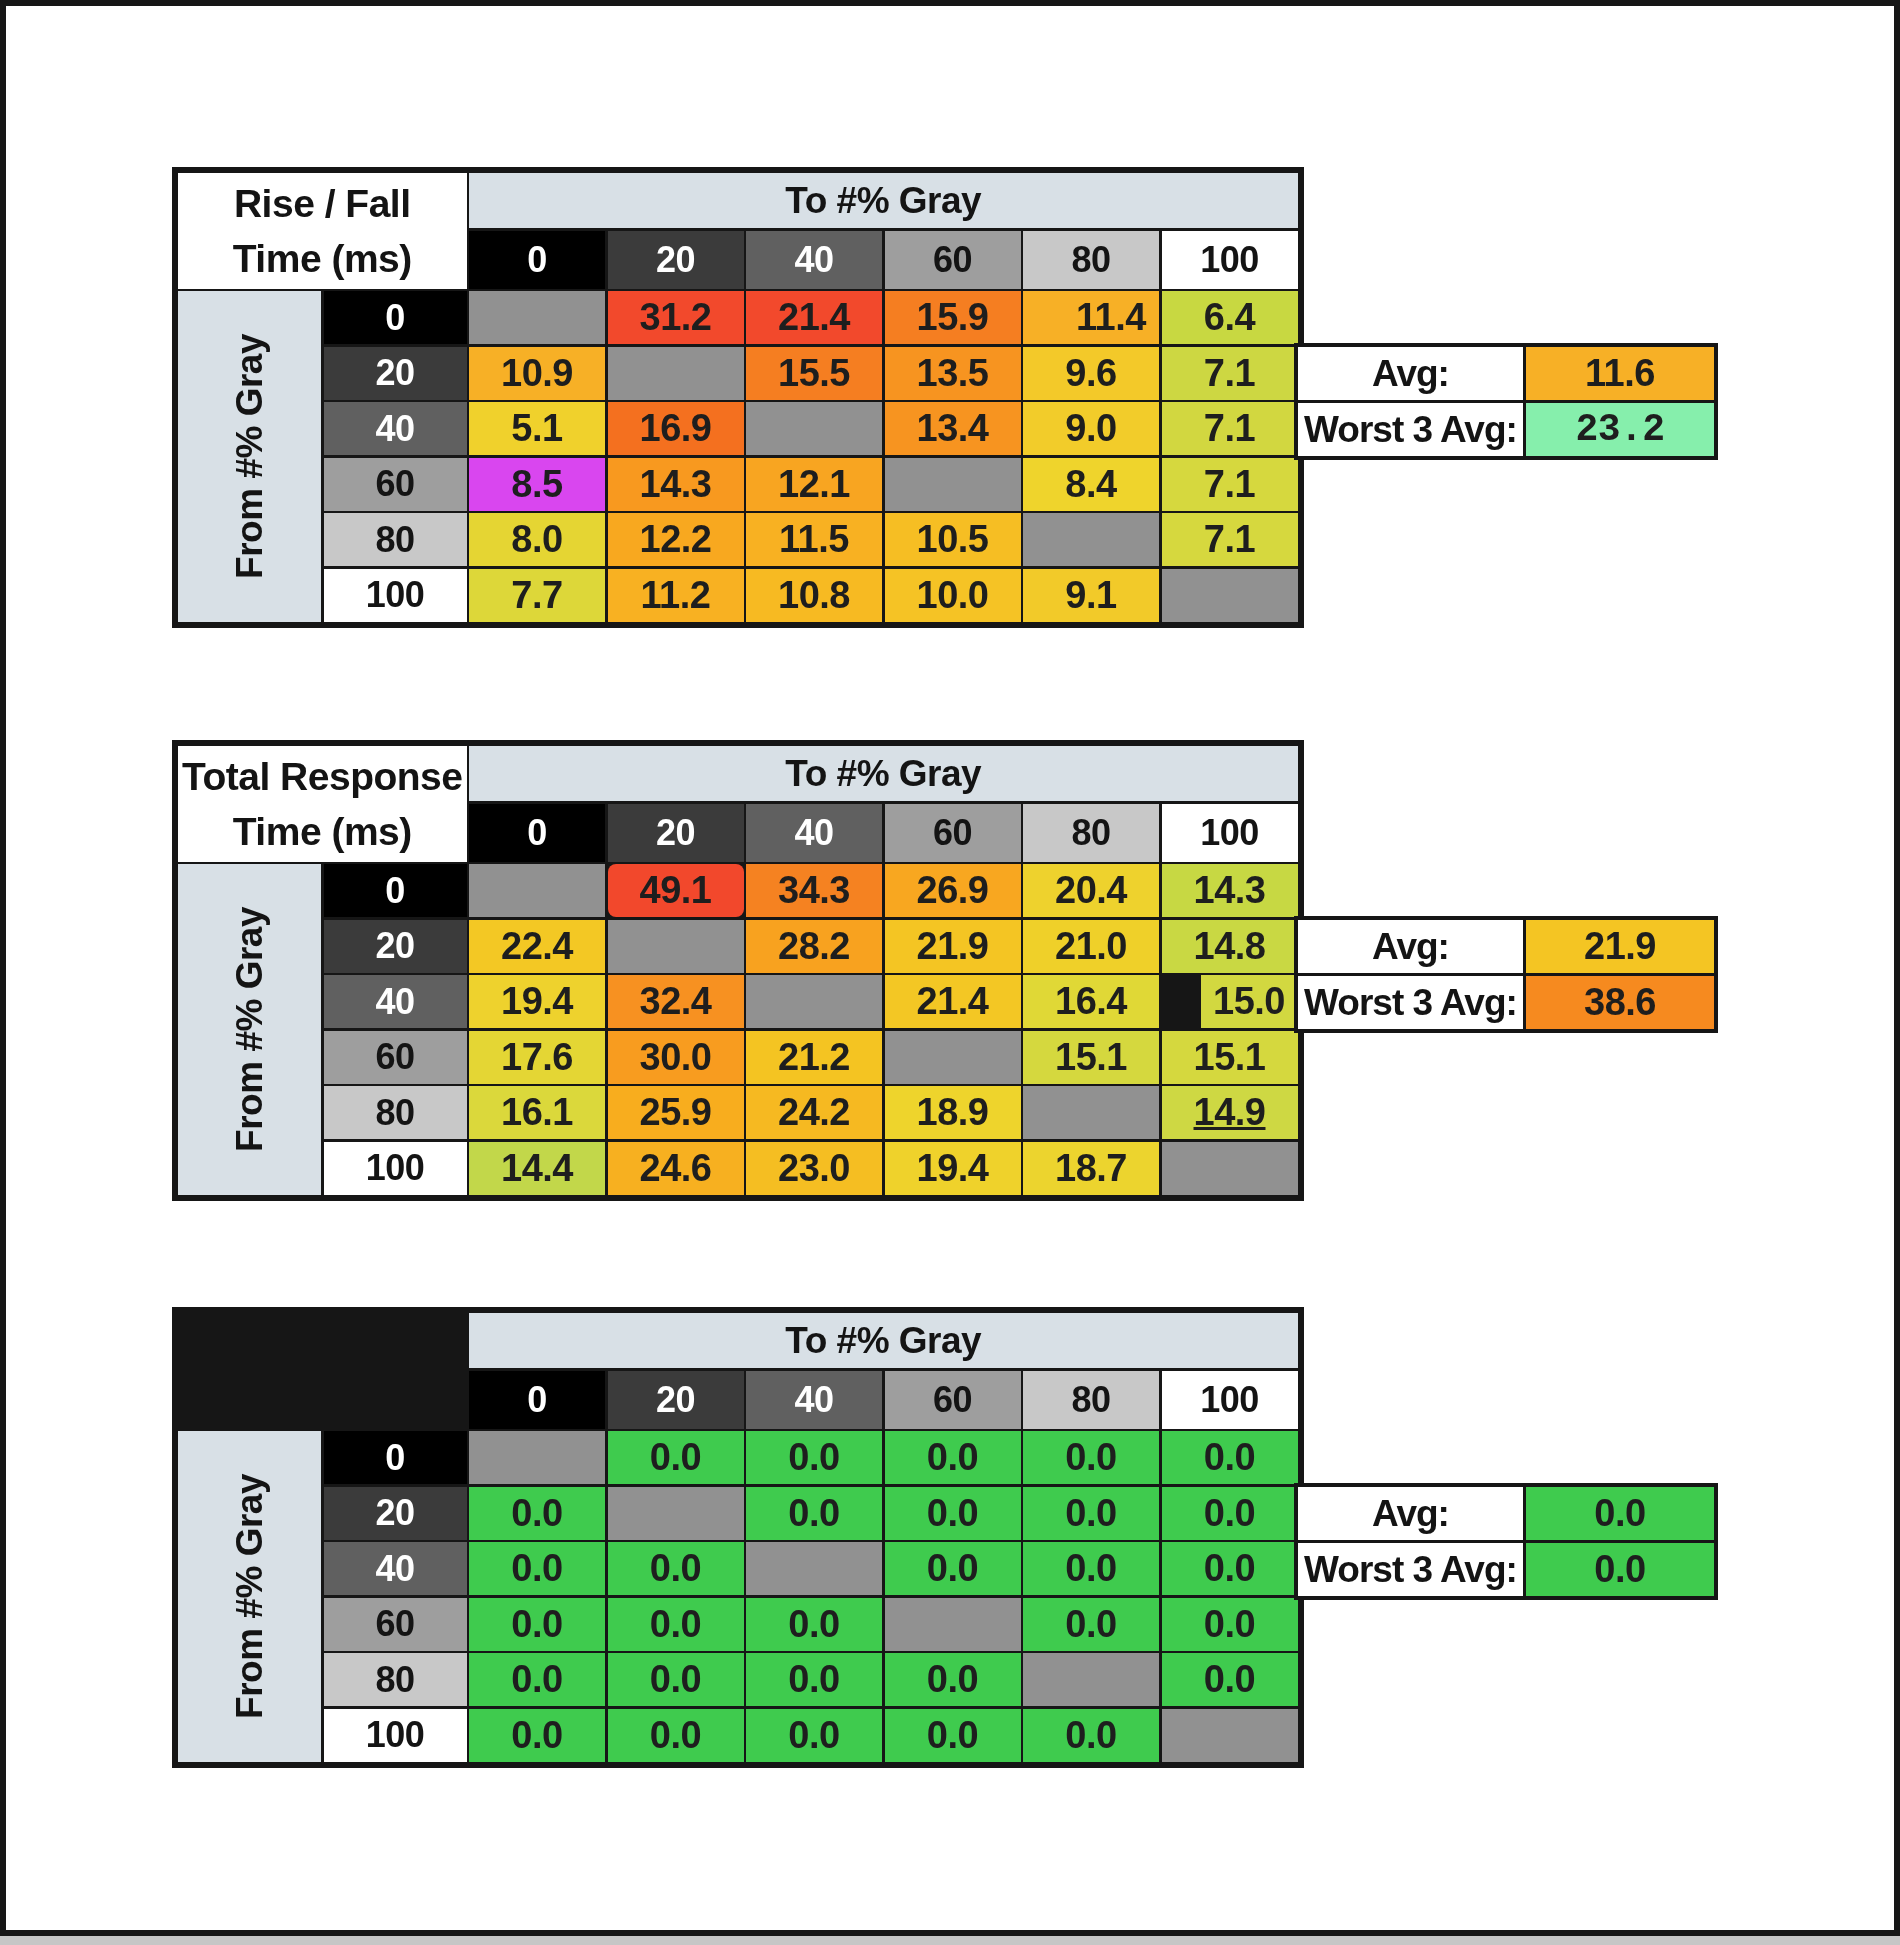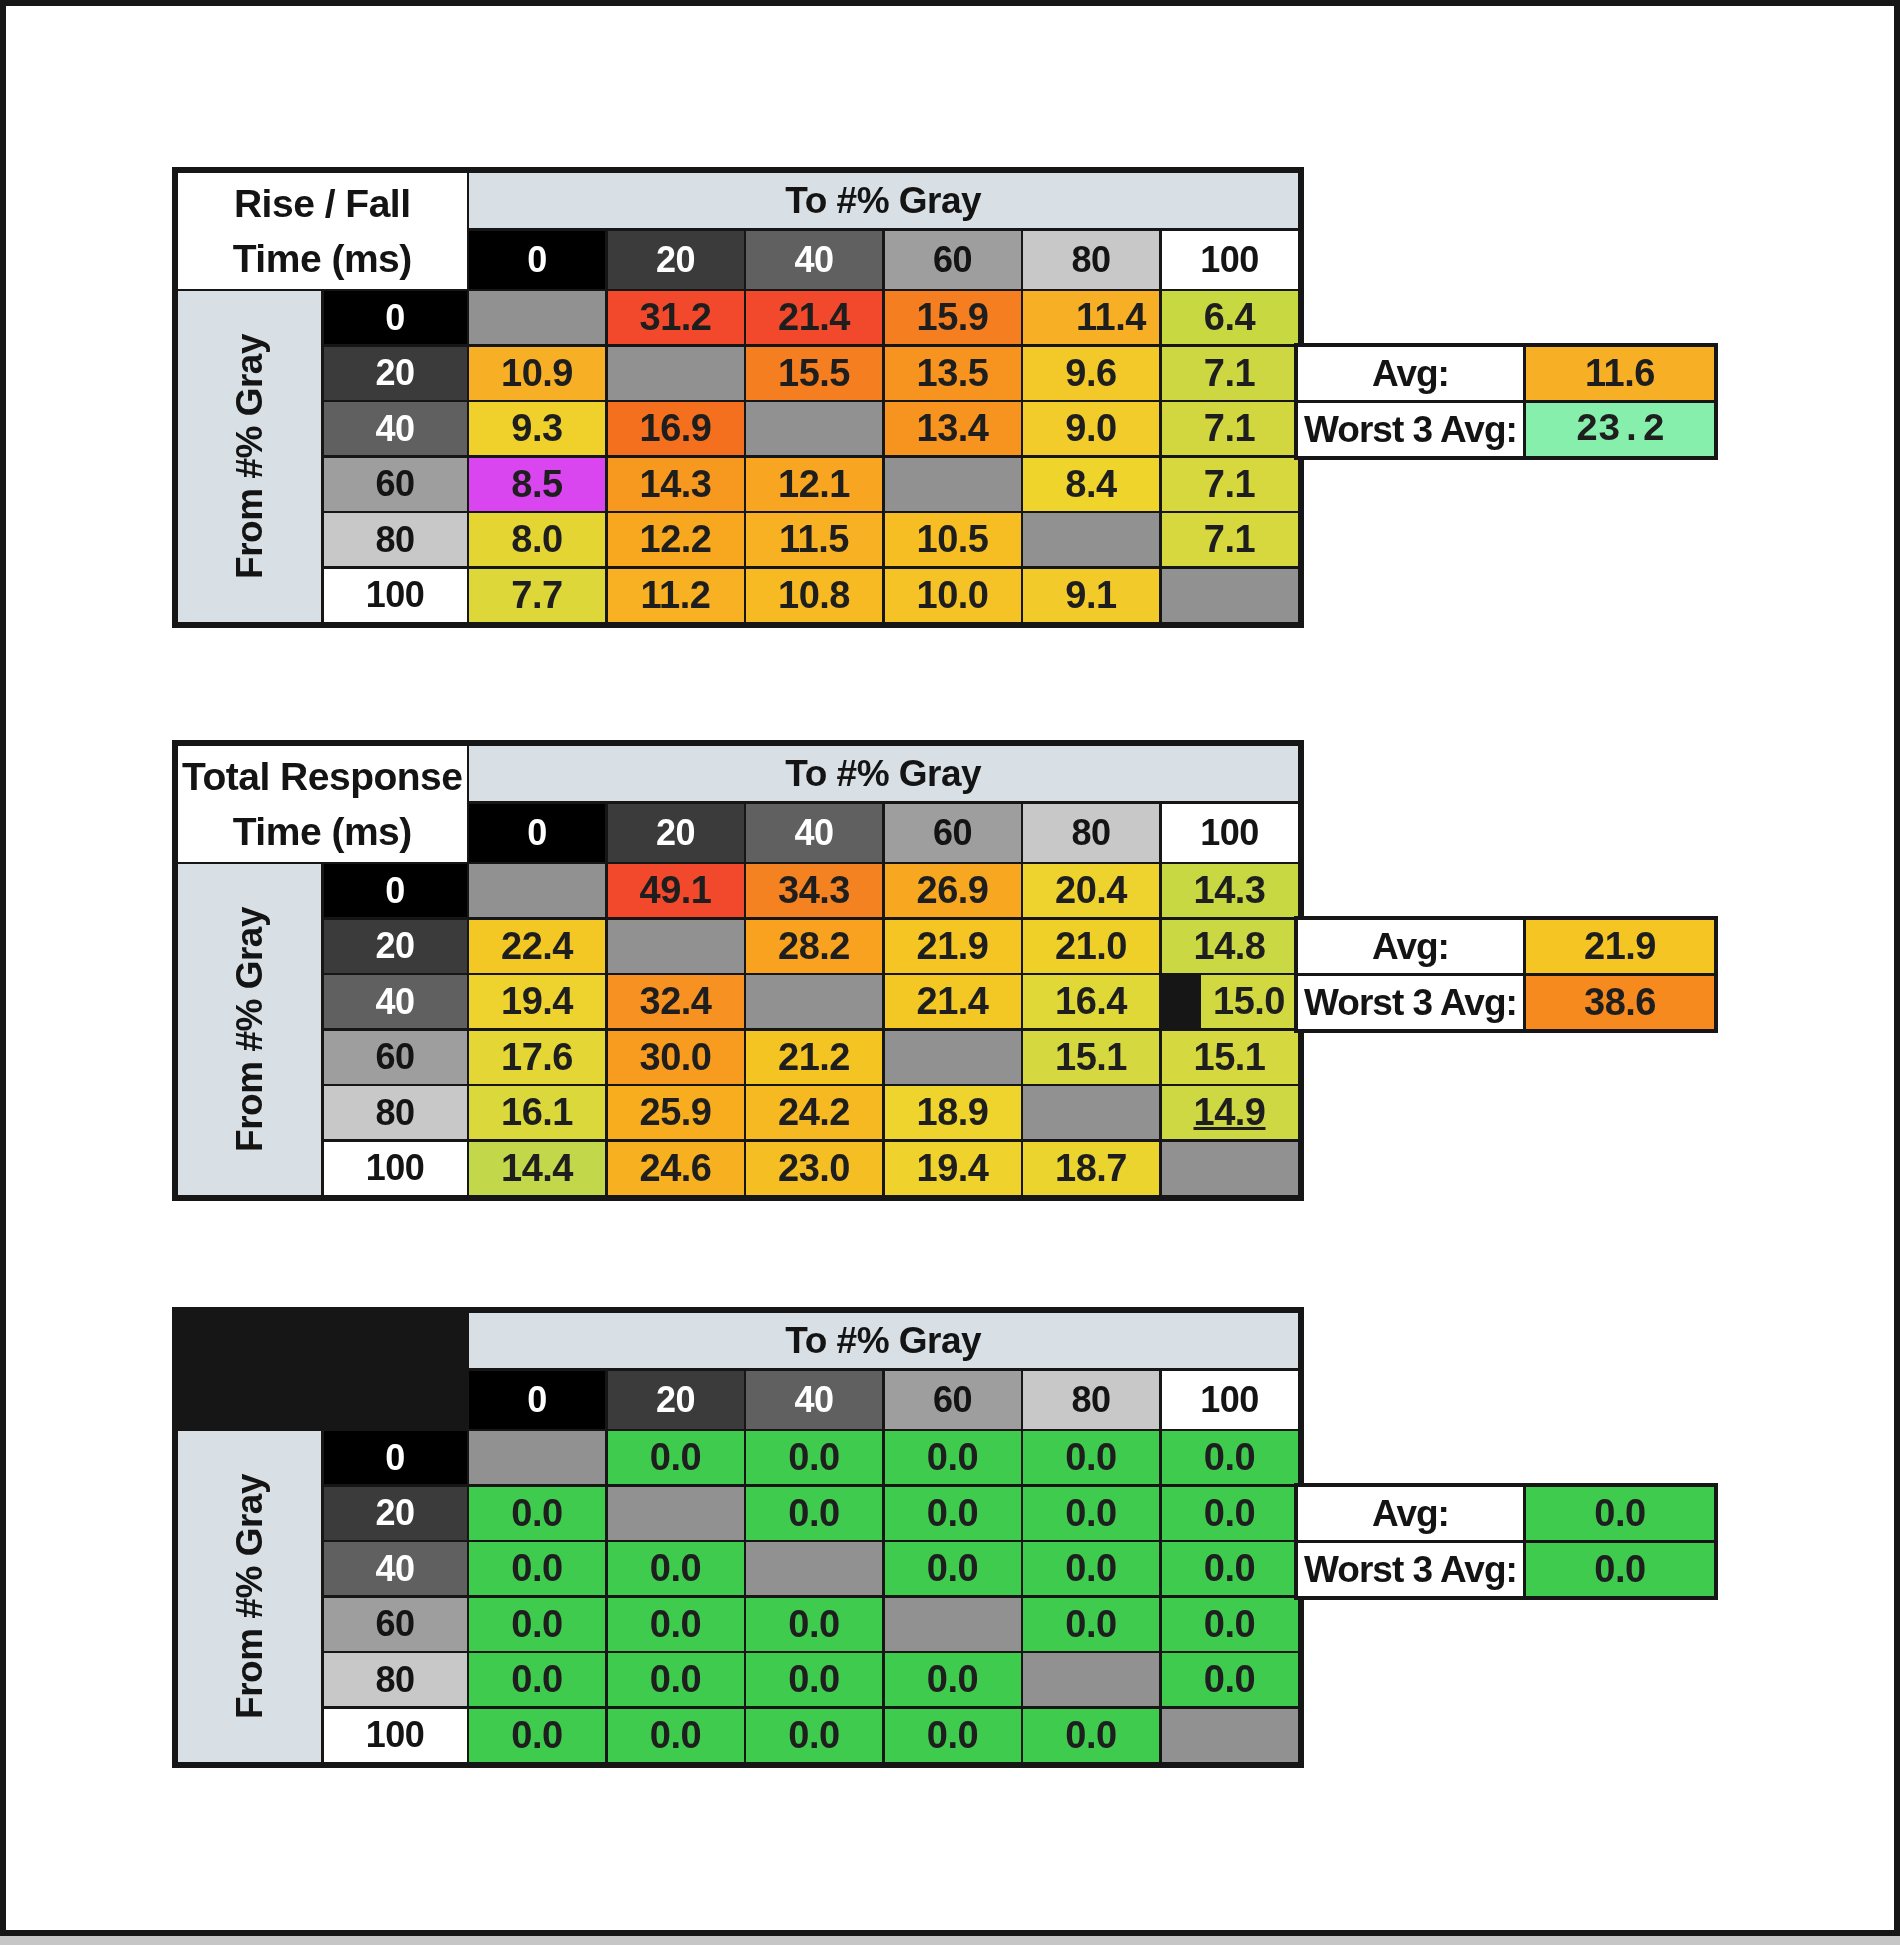--- a/index.html
+++ b/index.html
@@ -101,21 +101,21 @@
     <div class="cell num" style="grid-area: 3 / 5; background: rgb(242, 73, 44);">21.4</div>
     <div class="cell num" style="grid-area: 3 / 6; background: rgb(245, 126, 33);">15.9</div>
     <div class="cell num" style="grid-area: 3 / 7; background: rgb(247, 176, 38); padding-left: 40px;">11.4</div>
     <div class="cell num" style="grid-area: 3 / 8; background: rgb(200, 216, 65);">6.4</div>
     <div class="cell num" style="grid-area: 4 / 3; background: rgb(247, 176, 38);">10.9</div>
     <div class="cell" style="grid-area: 4 / 4; background: var(--diag);"></div>
     <div class="cell num" style="grid-area: 4 / 5; background: rgb(245, 126, 33);">15.5</div>
     <div class="cell num" style="grid-area: 4 / 6; background: rgb(247, 148, 32);">13.5</div>
     <div class="cell num" style="grid-area: 4 / 7; background: rgb(243, 201, 41);">9.6</div>
     <div class="cell num" style="grid-area: 4 / 8; background: rgb(205, 215, 66);">7.1</div>
-    <div class="cell num" style="grid-area: 5 / 3; background: rgb(240, 209, 44);">9.3</div>
+    <div class="cell num" style="grid-area: 5 / 3; background: rgb(240, 209, 44);">5.1</div>
     <div class="cell num" style="grid-area: 5 / 4; background: rgb(244, 112, 31);">16.9</div>
     <div class="cell" style="grid-area: 5 / 5; background: var(--diag);"></div>
     <div class="cell num" style="grid-area: 5 / 6; background: rgb(247, 148, 32);">13.4</div>
     <div class="cell num" style="grid-area: 5 / 7; background: rgb(242, 204, 42);">9.0</div>
     <div class="cell num" style="grid-area: 5 / 8; background: rgb(210, 215, 64);">7.1</div>
     <div class="cell num" style="grid-area: 6 / 3; background: #d946ef;">8.5</div>
     <div class="cell num" style="grid-area: 6 / 4; background: rgb(248, 153, 31);">14.3</div>
     <div class="cell num" style="grid-area: 6 / 5; background: rgb(248, 165, 33);">12.1</div>
     <div class="cell" style="grid-area: 6 / 6; background: var(--diag);"></div>
     <div class="cell num" style="grid-area: 6 / 7; background: rgb(239, 212, 44);">8.4</div>
@@ -155,21 +155,21 @@
     <div class="cell swatch" style="grid-area: 2 / 6; background: rgb(158, 158, 158); color: rgb(20, 20, 20);">60</div>
     <div class="cell swatch" style="grid-area: 2 / 7; background: rgb(200, 200, 200); color: rgb(20, 20, 20);">80</div>
     <div class="cell swatch" style="grid-area: 2 / 8; background: rgb(255, 255, 255); color: rgb(20, 20, 20);">100</div>
     <div class="cell swatch" style="grid-area: 3 / 2; background: rgb(0, 0, 0); color: rgb(255, 255, 255);">0</div>
     <div class="cell swatch" style="grid-area: 4 / 2; background: rgb(59, 59, 59); color: rgb(255, 255, 255);">20</div>
     <div class="cell swatch" style="grid-area: 5 / 2; background: rgb(96, 96, 96); color: rgb(255, 255, 255);">40</div>
     <div class="cell swatch" style="grid-area: 6 / 2; background: rgb(158, 158, 158); color: rgb(20, 20, 20);">60</div>
     <div class="cell swatch" style="grid-area: 7 / 2; background: rgb(200, 200, 200); color: rgb(20, 20, 20);">80</div>
     <div class="cell swatch" style="grid-area: 8 / 2; background: rgb(255, 255, 255); color: rgb(20, 20, 20);">100</div>
     <div class="cell" style="grid-area: 3 / 3; background: var(--diag);"></div>
-    <div class="cell num" style="grid-area: 3 / 4; background: rgb(242, 72, 44);">49.1</div>
+    <div class="cell num" style="grid-area: 3 / 4; background: rgb(242, 72, 44); border-radius: 8px;">49.1</div>
     <div class="cell num" style="grid-area: 3 / 5; background: rgb(245, 130, 33);">34.3</div>
     <div class="cell num" style="grid-area: 3 / 6; background: rgb(248, 167, 32);">26.9</div>
     <div class="cell num" style="grid-area: 3 / 7; background: rgb(238, 210, 45);">20.4</div>
     <div class="cell num" style="grid-area: 3 / 8; background: rgb(199, 216, 67);">14.3</div>
     <div class="cell num" style="grid-area: 4 / 3; background: rgb(243, 200, 36);">22.4</div>
     <div class="cell" style="grid-area: 4 / 4; background: var(--diag);"></div>
     <div class="cell num" style="grid-area: 4 / 5; background: rgb(248, 162, 31);">28.2</div>
     <div class="cell num" style="grid-area: 4 / 6; background: rgb(244, 197, 35);">21.9</div>
     <div class="cell num" style="grid-area: 4 / 7; background: rgb(239, 208, 41);">21.0</div>
     <div class="cell num" style="grid-area: 4 / 8; background: rgb(201, 216, 67);">14.8</div>

